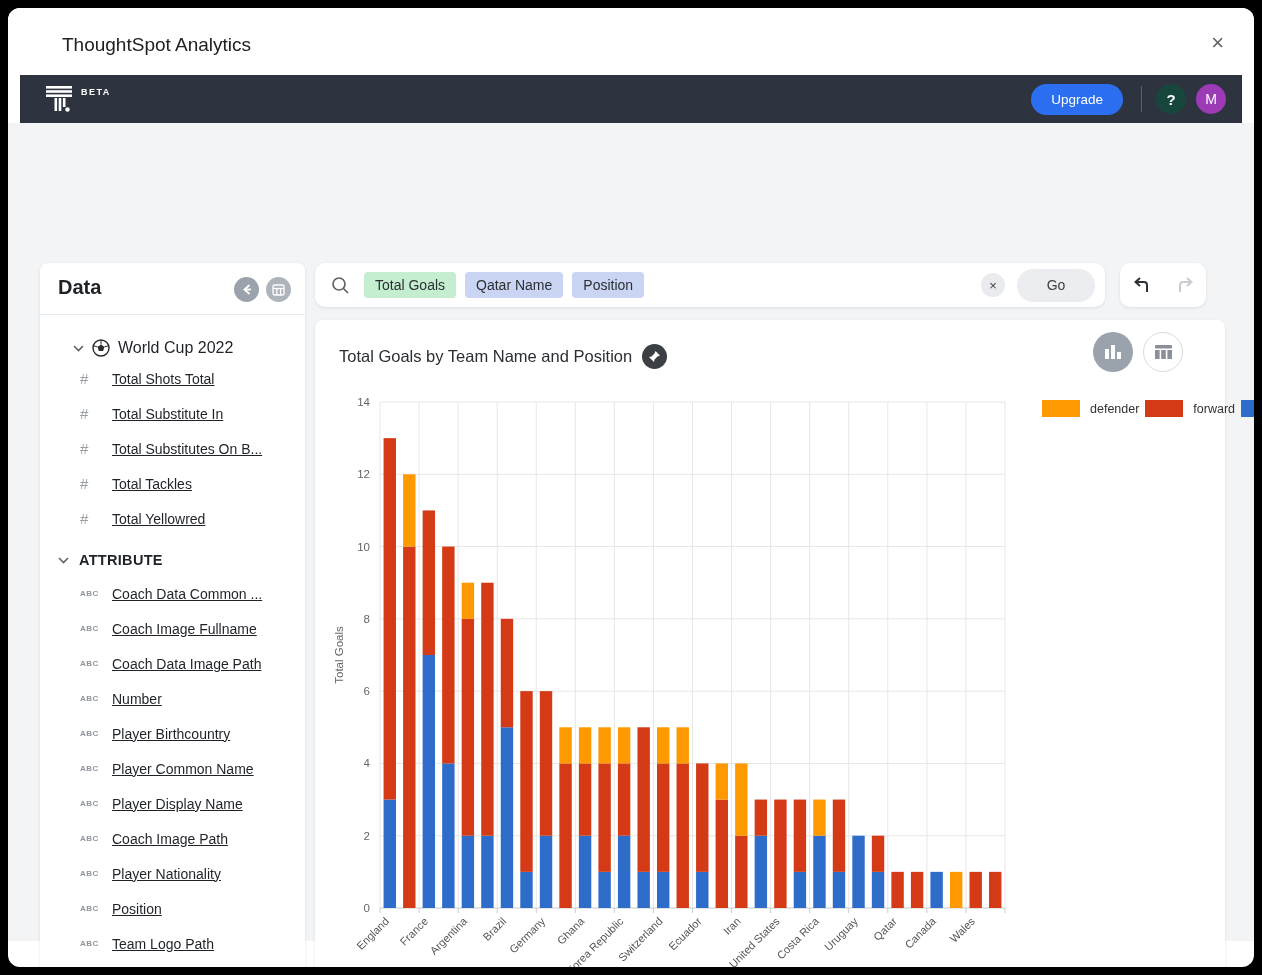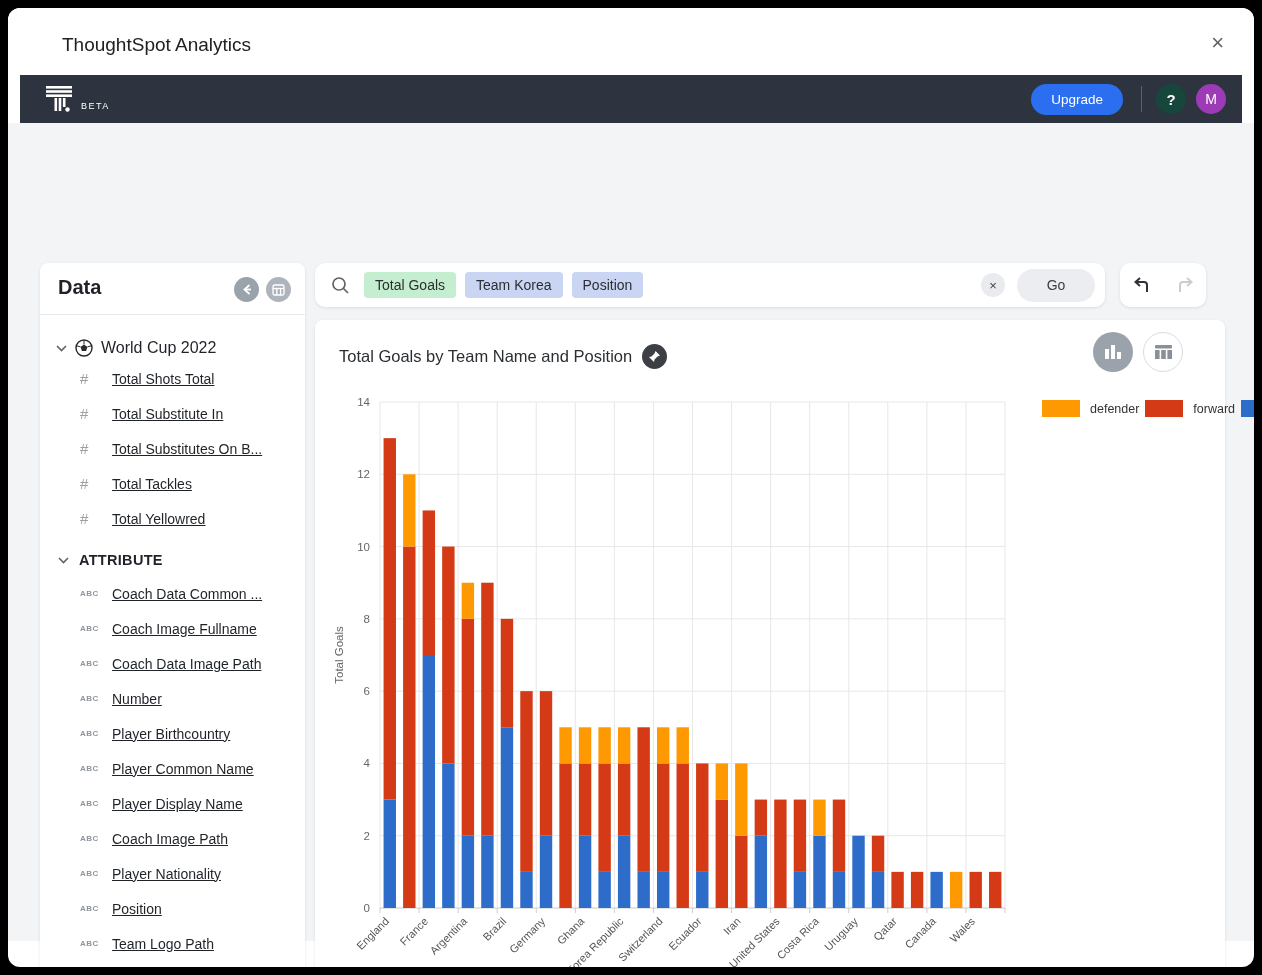--- a/index.html
+++ b/index.html
@@ -8,42 +8,42 @@
   .window { position:absolute; left:8px; top:8px; width:1246px; height:959px; background:#fff; border-radius:12px; overflow:hidden; }
 
   
   .titlebar { position:absolute; left:0; top:0; width:100%; height:67px; background:#fff; }
   .win-title { position:absolute; left:20px; top:26px; font-size:19px; font-weight:500; color:#202124;margin-left:34px; }
   .win-close { position:absolute; right:30px; top:24px; font-size:22px; color:#5f6368; cursor:pointer; line-height:1; }
 
   
   .navbar { position:absolute; left:12px; top:67px; width:1222px; height:48px; background:#2d3440; display:flex; align-items:center; }
   .brand { display:flex; align-items:flex-end; margin-left:24px; gap:7px; }
-  .beta { color:#fff; font-size:9px; font-weight:400; letter-spacing:1.5px; margin-bottom:2px; }
+  .beta { color:#fff; font-size:9px; font-weight:700; letter-spacing:1.5px; margin-bottom:16px; }
   .nav-right { margin-left:auto; display:flex; align-items:center; margin-right:16px; }
   .upgrade-btn { background:#2b6ff0; color:#fff; border:none; border-radius:16px; height:31px; padding:0 20px; font-size:13.5px; font-family:"Liberation Sans",sans-serif; cursor:pointer;text-align:right; }
   .nav-divider { width:1px; height:26px; background:#5c636e; margin:0 14px 0 18px; }
   .help-circle { width:30px; height:30px; border-radius:50%; background:#17473c; color:#fff; font-size:15px; font-weight:700; display:flex; align-items:center; justify-content:center; cursor:pointer; }
   .avatar { width:30px; height:30px; border-radius:50%; background:#9c3bb5; color:#fff; font-size:14px; font-weight:500; display:flex; align-items:center; justify-content:center; margin-left:10px; cursor:pointer; }
 
   
   .content-bg { position:absolute; left:0; top:115px; width:100%; height:818px; background:#f2f4f6; }
 
   .card { position:absolute; background:#fff; border-radius:8px; box-shadow:0 1px 3px rgba(60,64,67,.12); }
 
   
   .data-card { left:32px; top:140px; width:265px; height:767px; }
   .data-header { position:relative; height:52px; border-bottom:1px solid #e8eaed; }
   .data-title { position:absolute; left:18px; top:13px; font-size:20px; font-weight:700; color:#1f2328; }
   .hdr-icons { position:absolute; right:14px; top:14px; display:flex; gap:7px; }
   .circle-icon { width:25px; height:25px; border-radius:50%; display:flex; align-items:center; justify-content:center; cursor:pointer; }
   .back-circle { background:#9aa2ab; color:#fff; font-size:14px; }
   .grid-circle { background:#aeb4bc; }
   .tree { padding:20px 0 0 0; }
-  .source-row { display:flex; align-items:center; padding-left:16px; gap:8px; height:26px; }
+  .source-row { display:flex; align-items:center; padding-left:33px; gap:8px; height:26px; }
   .source-label { font-size:16px; color:#1f2328; }
   .chev { display:inline-flex; }
   .field-list { list-style:none; }
   .field-row { display:flex; align-items:center; height:35px; padding-left:40px; gap:12px; cursor:pointer; }
   .hash-ic { color:#9aa0a6; font-size:15px; width:20px; }
   .abc-ic { color:#8f959c; font-size:8px; font-weight:700; letter-spacing:.5px; width:20px; }
   .field-label { font-size:14px; color:#1f2328; white-space:nowrap;text-decoration:underline; }
   .attr-row { display:flex; align-items:center; gap:10px; padding-left:40px; height:32px; margin-top:8px; }
   .attr-title { font-size:14.5px; font-weight:700; color:#1f2328; letter-spacing:.3px; }
   .attr-row .chev { margin-left:-22px; }
@@ -225,21 +225,21 @@
       </div>
     </div>
 
     <div class="card search-card">
       <svg width="19" height="19" viewBox="0 0 19 19">
         <circle cx="8" cy="8" r="6" fill="none" stroke="#5f6368" stroke-width="1.7"></circle>
         <line x1="12.5" y1="12.5" x2="17" y2="17" stroke="#5f6368" stroke-width="1.7"></line>
       </svg>
       <div class="tokens" id="search-tokens">
           <div class="token measure">Total Goals</div>
-          <div class="token attribute">Team Korea</div>
+          <div class="token attribute">Qatar Name</div>
           <div class="token attribute">Position</div>
         </div>
       <div class="clear-circle">×</div>
       <button class="go-btn">Go</button>
     </div>
 
     <div class="card history-card">
       <div class="hist-btn">
         <svg width="20" height="18" viewBox="0 0 20 18">
           <path d="M15 16 V9 a3 3 0 0 0 -3 -3 H4" fill="none" stroke="#2f3337" stroke-width="2"></path>

